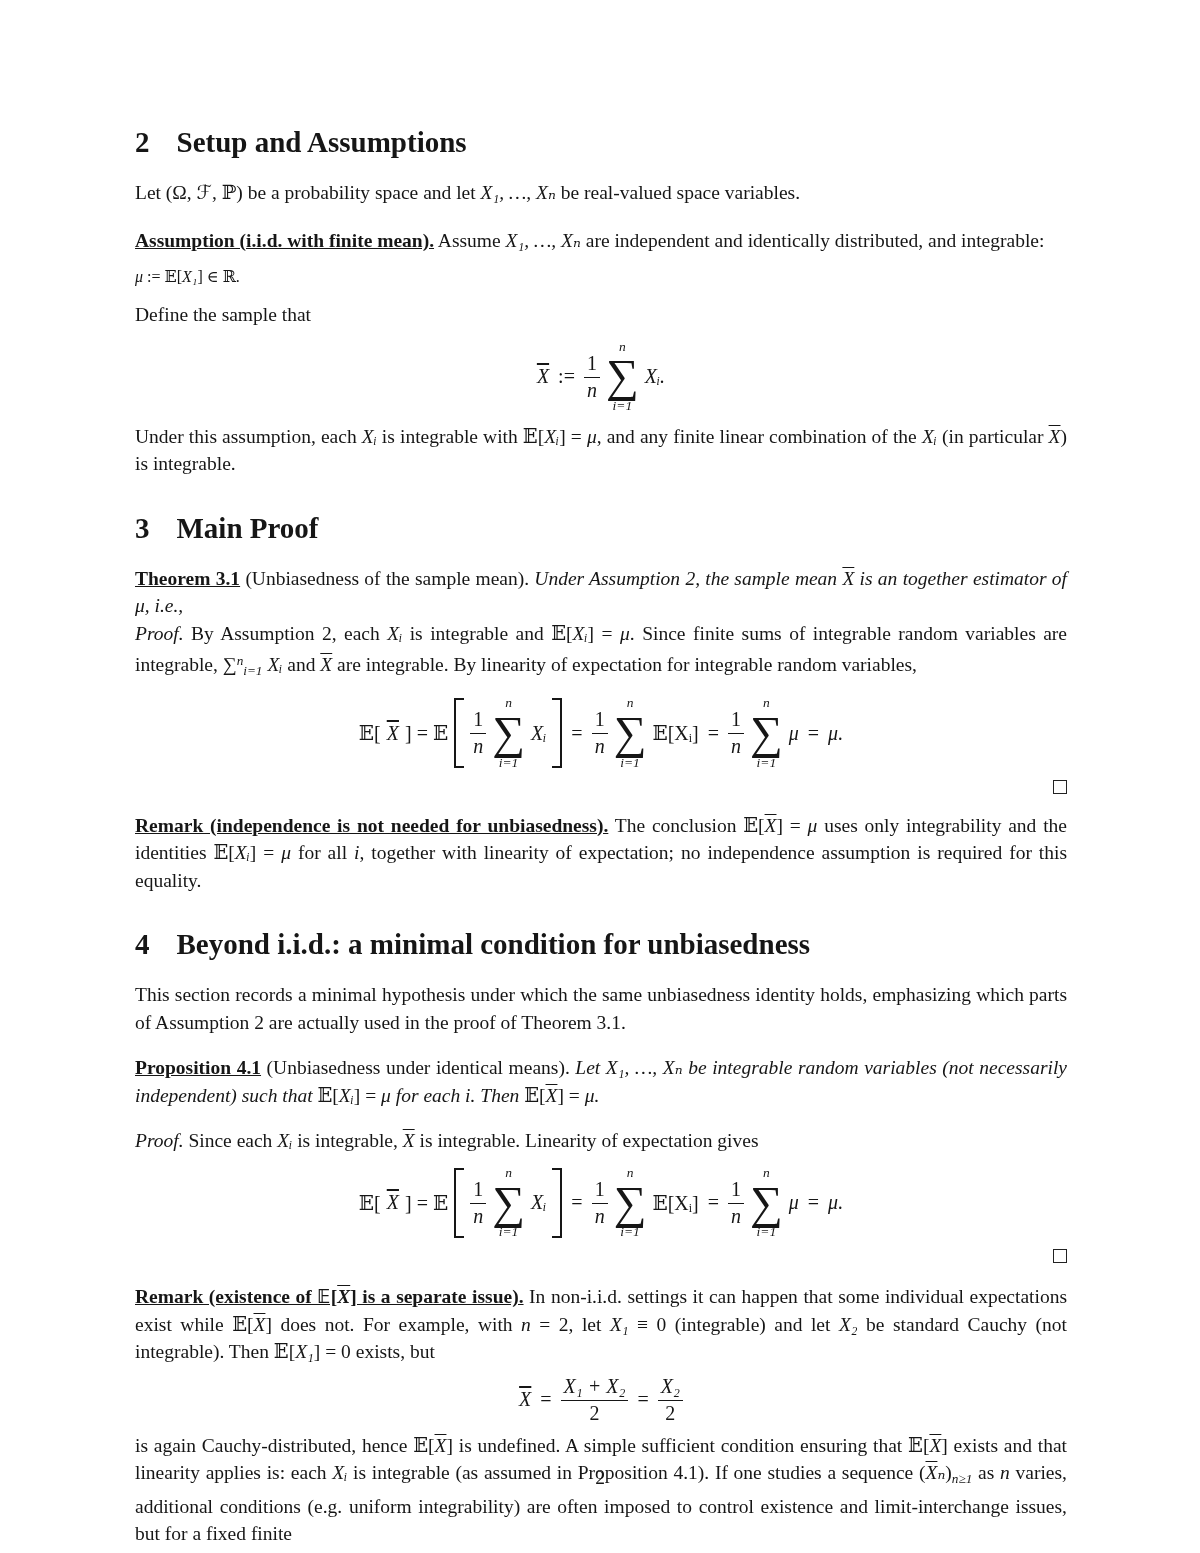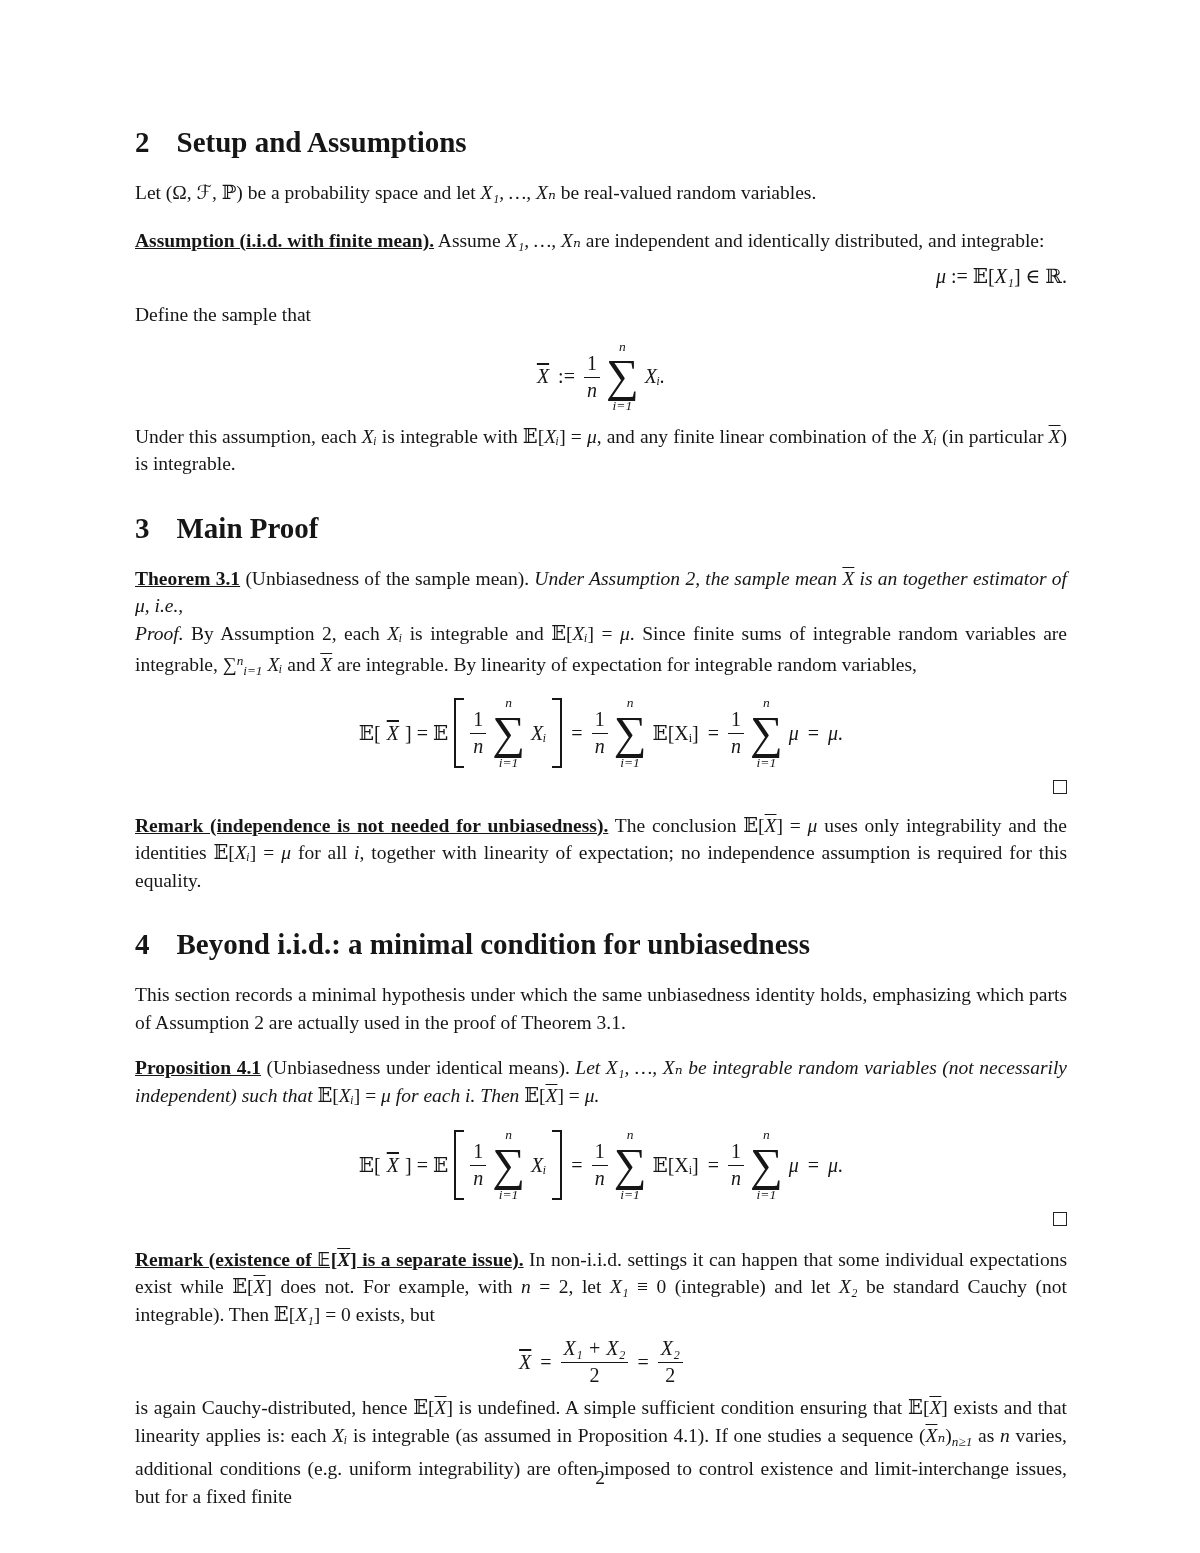--- a/index.html
+++ b/index.html
@@ -15,21 +15,21 @@
   .sec-head{font-size:29px;font-weight:700;margin:0 0 20px 0;display:flex;align-items:baseline;}
   .sec-head .num{margin-right:27px;}
   .sec-head.later{margin-top:34px;}
   
   .r-i{font-style:italic;}
   .r-b{font-weight:700;text-decoration:underline;}
   .r-sub{font-size:0.68em;vertical-align:-0.32em;}
   .r-sup{font-size:0.68em;vertical-align:0.45em;}
   .r-ovl{text-decoration:overline;}
   
-  .center-math{font-size:20px;line-height:27px;text-align:right;margin:9px 0 11px 0;}
+  .center-math{font-size:16px;line-height:27px;text-align:left;margin:9px 0 11px 0;}
   .display-math{display:flex;justify-content:center;align-items:center;font-size:20px;margin:10px 0 8px 0;}
   .display-math > *{margin:0 3px;}
   .it{font-style:italic;}
   .ovl{text-decoration:overline;}
   .mrel{margin:0 6px;}
   .frac{display:inline-flex;flex-direction:column;align-items:center;text-align:center;}
   .frac .num{display:block;padding:0 3px 3px 3px;border-bottom:1.5px solid currentColor;line-height:1.05;}
   .frac .den{display:block;padding-top:2px;line-height:1.05;}
   .bigop{display:inline-flex;flex-direction:column;align-items:center;line-height:1;}
   .bigop .lim{font-size:13.5px;line-height:1.25;font-style:italic;}
@@ -44,21 +44,21 @@
 </head>
 <body>
 
 <div class="page">
 
   <h2 class="sec-head">
     <span class="num">2</span>
     <span class="ttl">Setup and Assumptions</span>
   </h2>
 
-  <p class="para mb20"><span class="run">Let (Ω, ℱ, ℙ) be a probability space and let </span><span class="run r-i">X₁, …, Xₙ</span><span class="run"> be real-valued random variables.</span></p>
+  <p class="para mb20"><span class="run">Let (Ω, ℱ, ℙ) be a probability space and let </span><span class="run r-i">X₁, …, Xₙ</span><span class="run"> be real-valued space variables.</span></p>
 
   <p class="para"><span class="run r-b">Assumption (i.i.d. with finite mean).</span><span class="run">  Assume </span><span class="run r-i">X₁, …, Xₙ</span><span class="run"> are independent and identically distributed, and integrable:</span></p>
 
   <div class="center-math"><span class="run r-i">μ</span><span class="run"> := 𝔼[</span><span class="run r-i">X₁</span><span class="run">] ∈ ℝ.</span></div>
 
   <p class="para"><span class="run">Define the sample that</span></p>
 
   <div class="display-math">
     <span class="ovl it">X</span>
     <span class="mrel">:=</span>
@@ -136,20 +136,21 @@
 
   <h2 class="sec-head later">
     <span class="num">4</span>
     <span class="ttl">Beyond i.i.d.: a minimal condition for unbiasedness</span>
   </h2>
 
   <p class="para mb18"><span class="run">This section records a minimal hypothesis under which the same unbiasedness identity holds, emphasizing which parts of Assumption 2 are actually used in the proof of Theorem 3.1.</span></p>
 
   <p class="para mb18"><span class="run r-b">Proposition 4.1</span><span class="run"> (Unbiasedness under identical means). </span><span class="run r-i">Let </span><span class="run r-i">X₁, …, Xₙ</span><span class="run r-i"> be integrable random variables (not necessarily independent) such that </span><span class="run">𝔼[</span><span class="run r-i">Xᵢ</span><span class="run">] = </span><span class="run r-i">μ</span><span class="run r-i"> for each </span><span class="run r-i">i</span><span class="run r-i">. Then </span><span class="run">𝔼[</span><span class="run r-ovl r-i">X</span><span class="run">] = </span><span class="run r-i">μ.</span></p>
 
+  <p class="para"><span class="run r-i">Proof.</span><span class="run"> Since each </span><span class="run r-i">Xᵢ</span><span class="run"> is integrable, </span><span class="run r-ovl r-i">X</span><span class="run"> is integrable. Linearity of expectation gives</span></p>
 
   <div class="display-math">
     <span>𝔼[</span>
       <span class="ovl it">X</span>
       <span>] = 𝔼</span>
     <span class="bigbr left"></span>
     <span class="frac">
       <span class="num">1</span>
       <span class="den it">n</span>
     </span>

